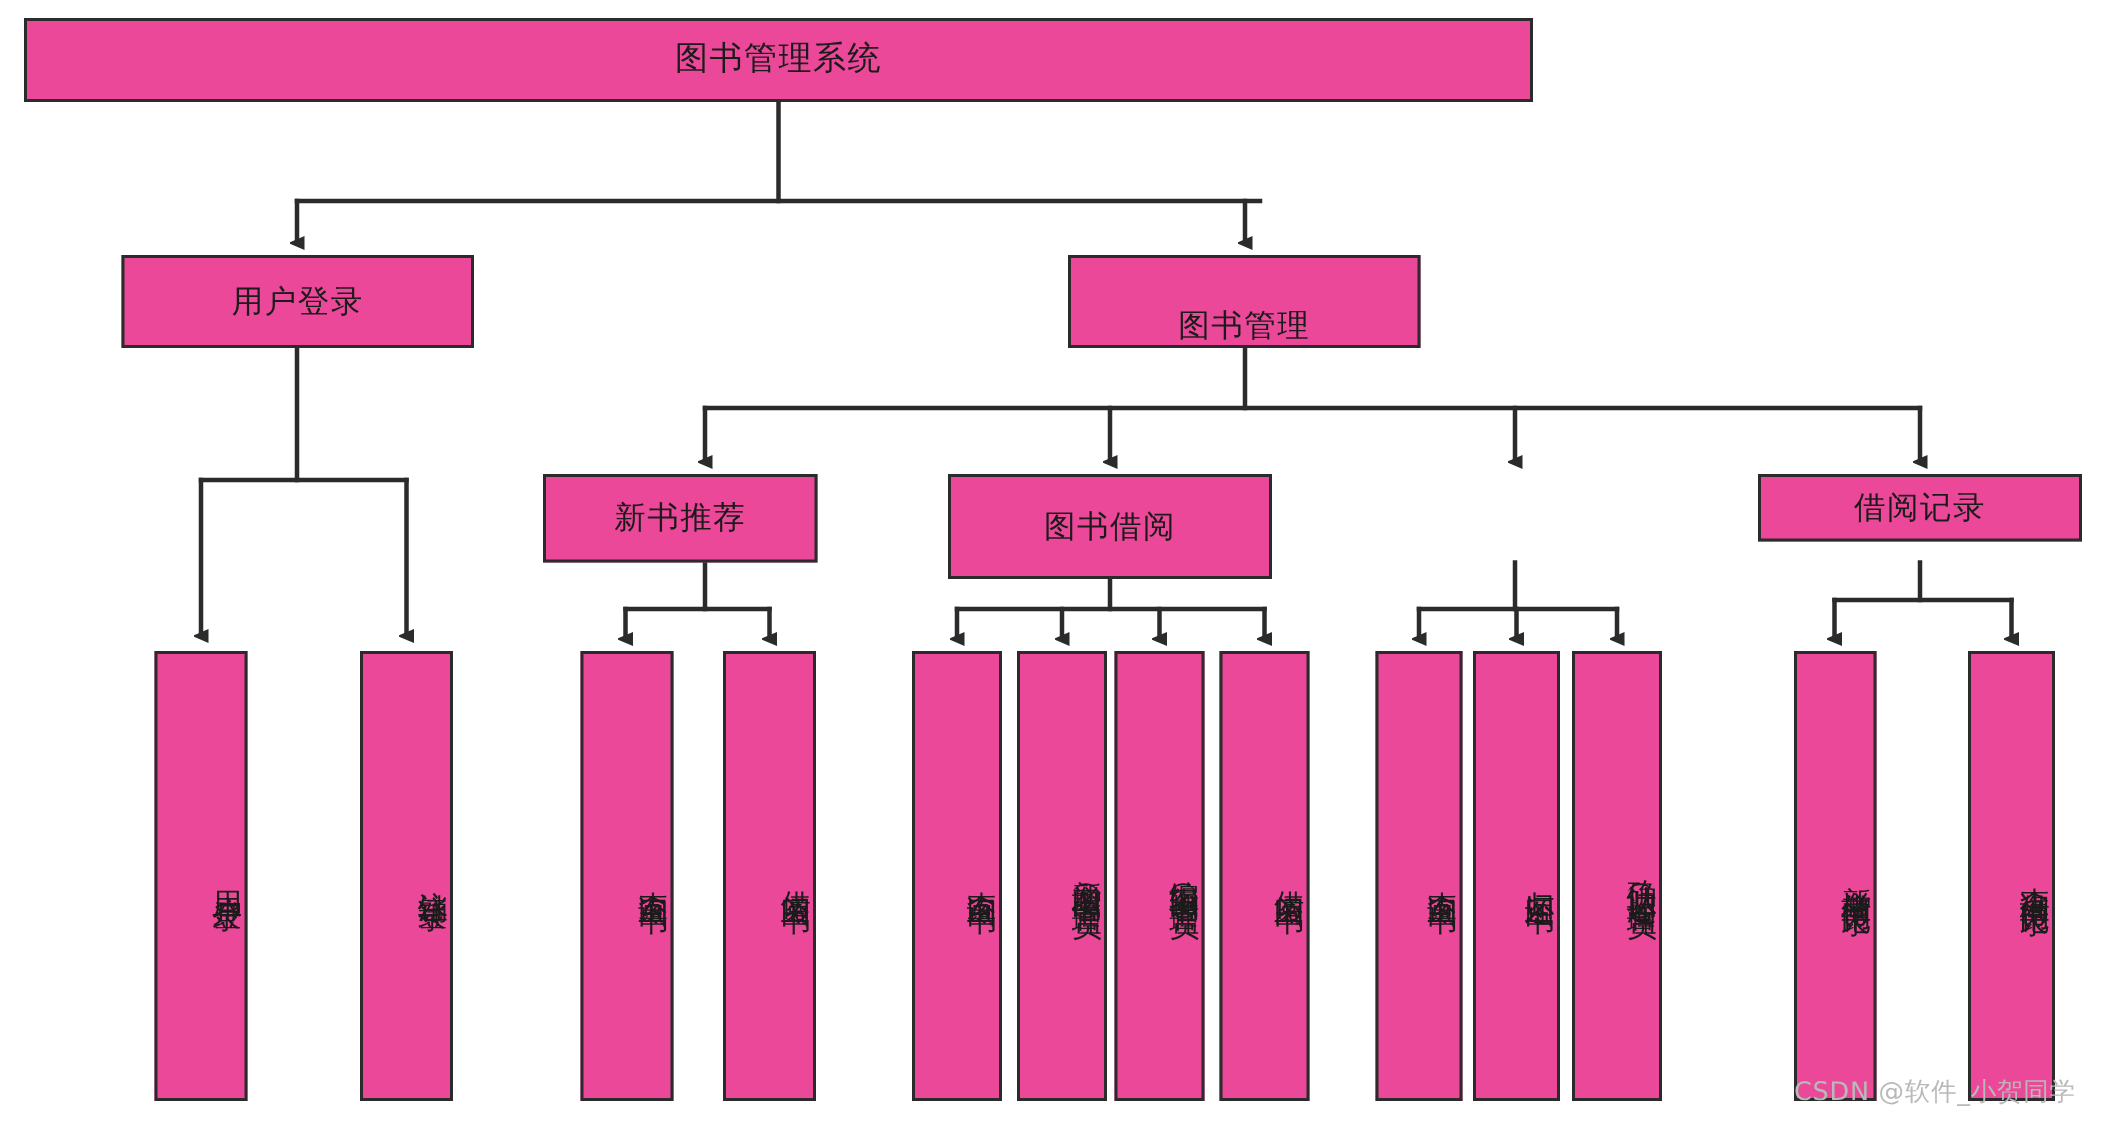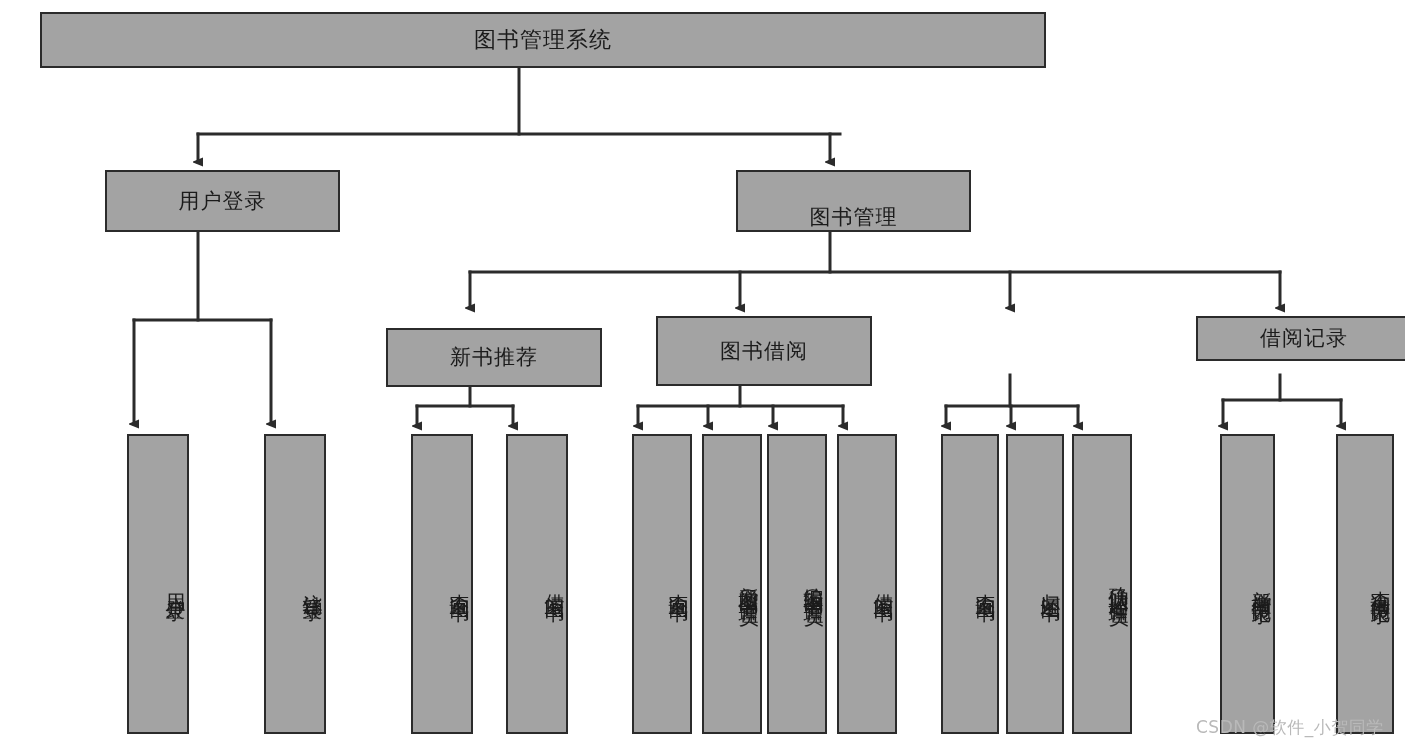--- a/index.html
+++ b/index.html
@@ -23,28 +23,27 @@
     left: 0;
     top: 0;
     width: 1405px;
     height: 747px;
     pointer-events: none;
   }
   .node {
     position: absolute;
     box-sizing: border-box;
     border: 2px solid #2b2b2b;
-    background: #a3a3a3;
+    background: #ec4899;
     display: flex;
     align-items: center;
     justify-content: center;
     text-align: center;
     line-height: 1.18;
     color: #1b1b1b;
-    margin-left: 24px;
   }
   .node.h {
     font-size: 21px;
     letter-spacing: 1px;
   }
   .node.root {
     font-size: 22px;
   }
   .node.v {
     writing-mode: vertical-rl;
@@ -130,21 +129,21 @@
   </div>
 
   <div class="node h" style="left:81px; top:170px; width:235px; height:62px;">
     <span>用户登录</span>
   </div>
 
   <div class="node h" style="left:712px; top:170px; width:235px; height:62px;align-items:flex-end;">
     <span>图书管理</span>
   </div>
 
-  <div class="node h" style="left:362px; top:328px; width:216px; height:59px;">
+  <div class="node h" style="left:362px; top:316px; width:183px; height:59px;">
     <span>新书推荐</span>
   </div>
 
   <div class="node h" style="left:632px; top:316px; width:216px; height:70px;">
     <span>图书借阅</span>
   </div>
 
 
   <div class="node h" style="left:1172px; top:316px; width:216px; height:45px;">
     <span>借阅记录</span>

